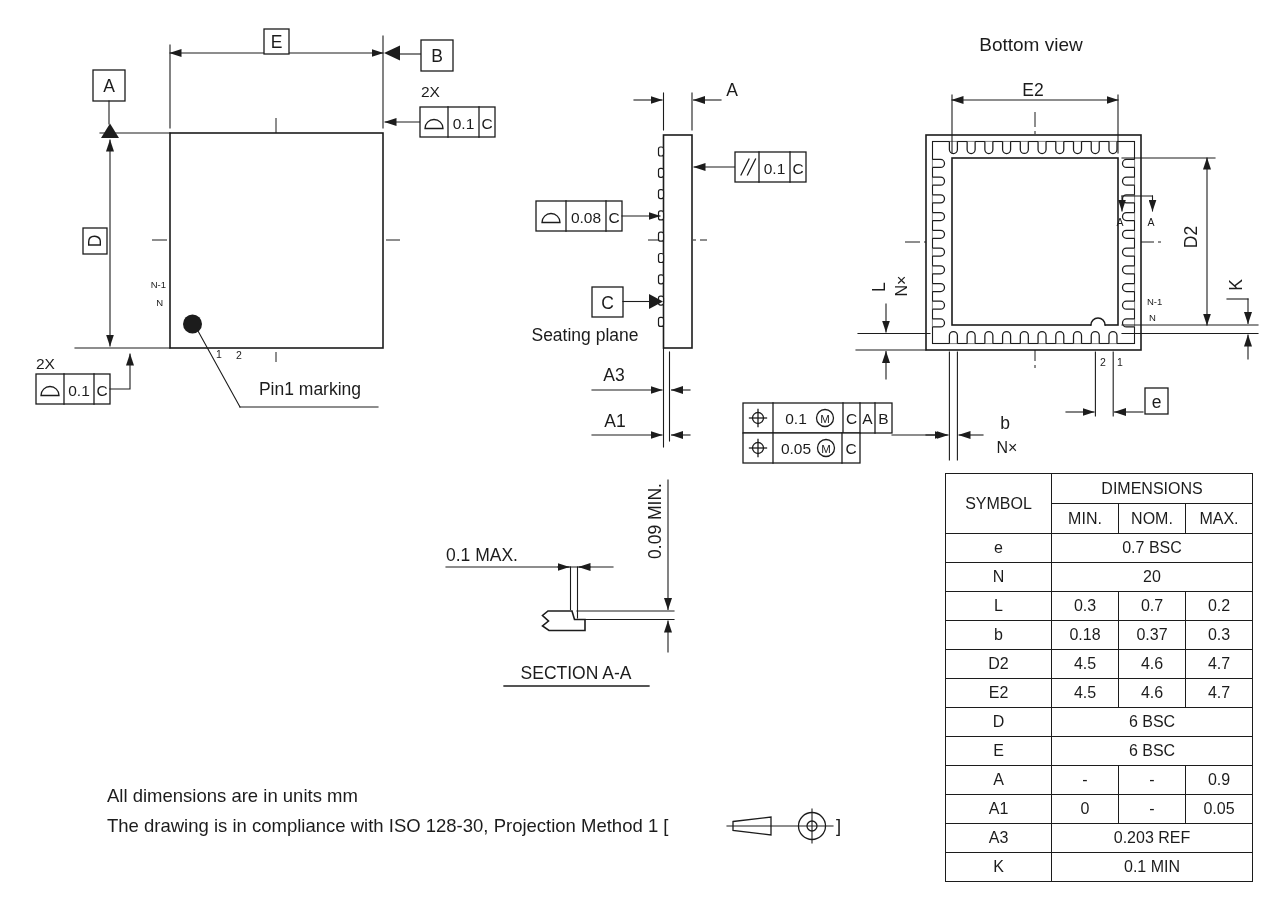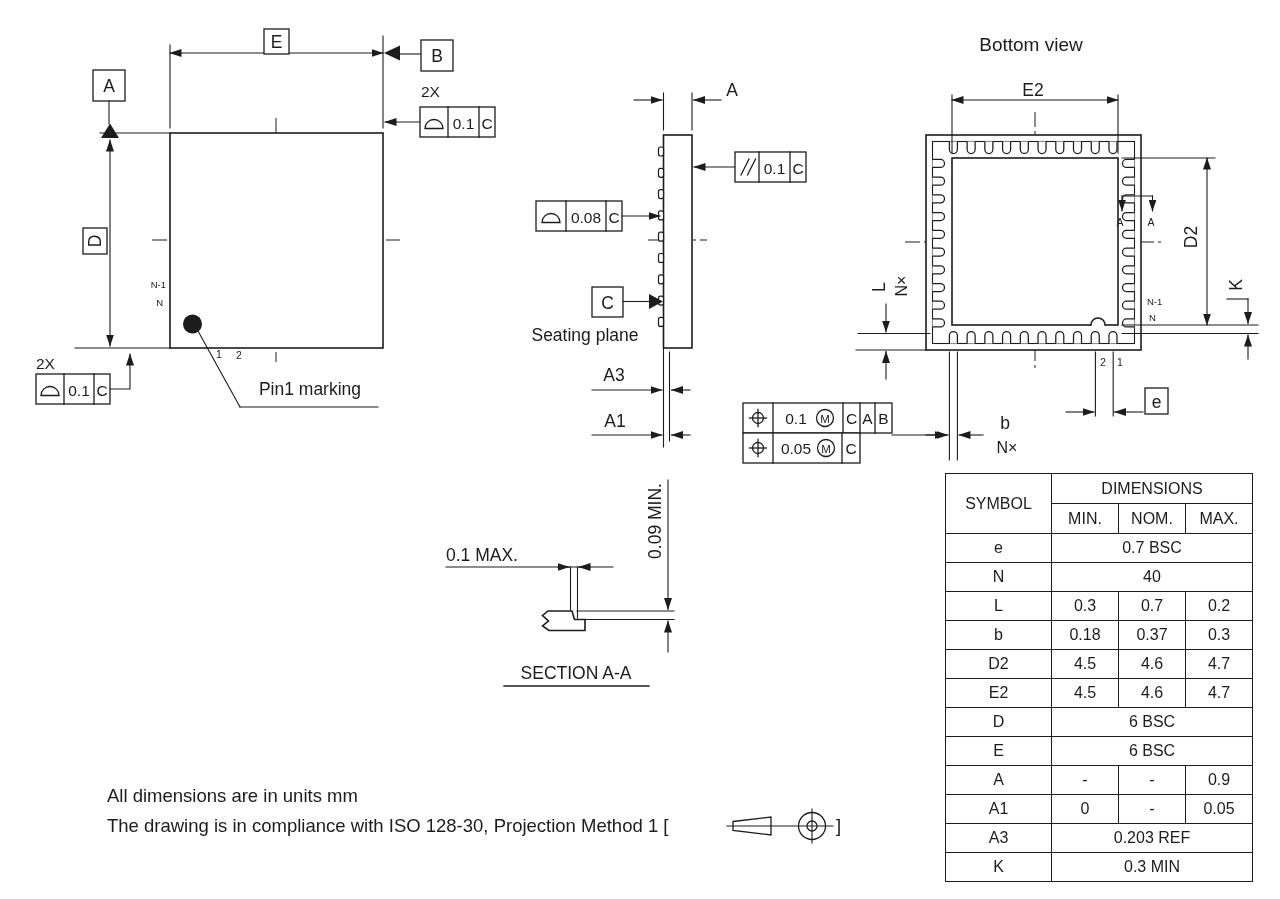--- a/index.html
+++ b/index.html
@@ -340,21 +340,21 @@
       <th class="c-max">MAX.</th>
     </tr>
   </thead>
   <tbody>
     <tr>
           <td>e</td>
           <td colspan="3">0.7 BSC</td>
         </tr>
     <tr>
           <td>N</td>
-          <td colspan="3">40</td>
+          <td colspan="3">20</td>
         </tr>
     <tr>
           <td>L</td>
           <td>0.3</td>
           <td>0.7</td>
           <td>0.2</td>
         </tr>
     <tr>
           <td>b</td>
           <td>0.18</td>
@@ -392,18 +392,18 @@
           <td>0</td>
           <td>-</td>
           <td>0.05</td>
         </tr>
     <tr>
           <td>A3</td>
           <td colspan="3">0.203 REF</td>
         </tr>
     <tr>
           <td>K</td>
-          <td colspan="3">0.3 MIN</td>
+          <td colspan="3">0.1 MIN</td>
         </tr>
   </tbody>
 </table>
 
 </div>
 
 </body></html>

